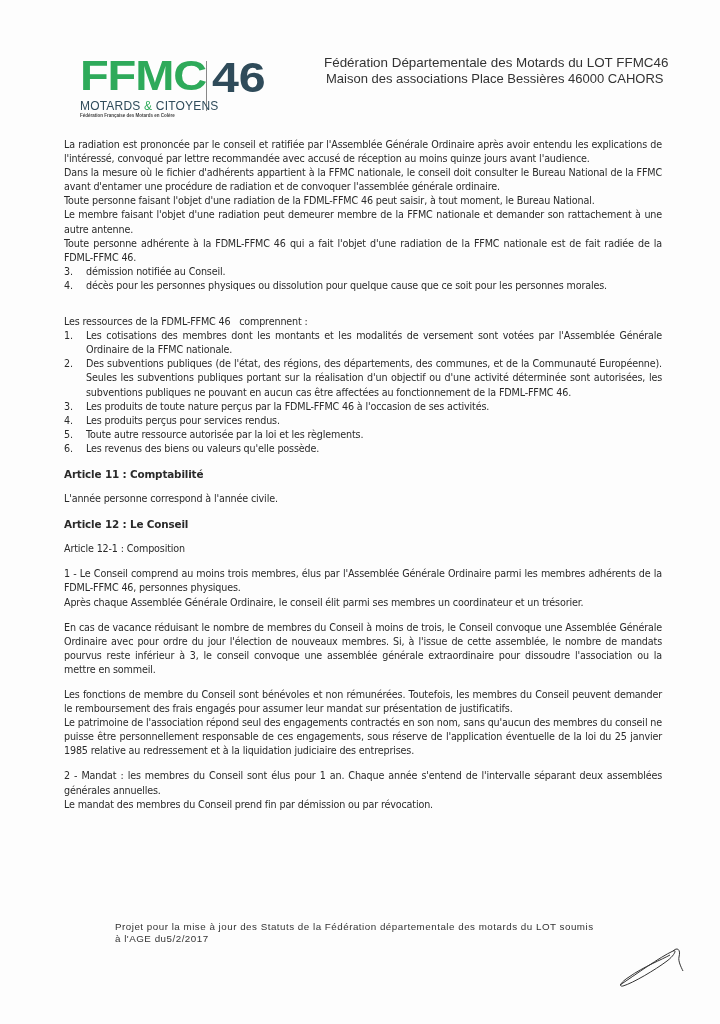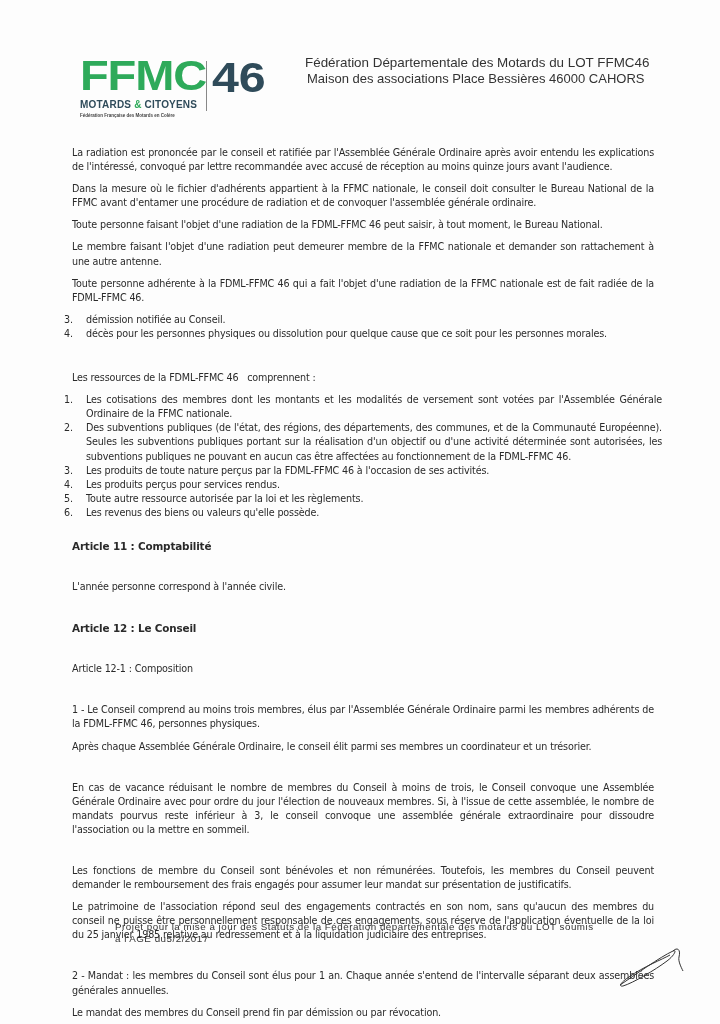--- a/index.html
+++ b/index.html
@@ -16,42 +16,42 @@
   }
   .logo-sep { position: absolute; left: 126px; top: 4px; width: 1px; height: 50px; background: #888; }
   .logo-46 {
     position: absolute; left: 132px; top: 2px;
     font-family: "Liberation Sans", sans-serif; font-weight: bold;
     font-size: 42px; line-height: 38px; color: #2f4b5a;
     transform: scaleX(1.15); transform-origin: left bottom;
   }
   .logo-tag {
     position: absolute; left: 0; top: 42px;
-    font-family: "Liberation Sans", sans-serif; font-weight: bold; font-size: 10px;
+    font-family: "Liberation Sans", sans-serif; font-weight: normal; font-size: 12px;
     color: #2f4b5a; letter-spacing: 0.2px; white-space: nowrap;
   }
   .logo-tag .amp { color: #2eaa5a; }
   .logo-sub {
     position: absolute; left: 0; top: 56px;
     font-family: "Liberation Sans", sans-serif; font-weight: bold; font-size: 4.5px;
     color: #444; white-space: nowrap;
   }
   .header-text {
-    position: absolute; left: 305px; top: 55px;
+    position: absolute; left: 324px; top: 55px;
     font-family: "Liberation Sans", sans-serif; color: #333; white-space: nowrap;
   }
   .header-text .t1 { font-size: 13.4px; line-height: 16px; }
   .header-text .t2 { font-size: 13px; line-height: 15px; padding-left: 2px; }
 
   .content {
     position: absolute; left: 64px; top: 138px; width: 598px;
     font-family: "DejaVu Sans", sans-serif; font-size: 9.6px; line-height: 14.1px;
     color: #2a2a2a; letter-spacing: -0.15px;
   }
-  .content p { margin: 8px; }
+  .content p { margin: 0; }
   .just { text-align: justify; }
   .gap { height: 11px; }
   .art-title { font-weight: bold; font-size: 10.4px; margin: 0; }
   .ol-item { display: flex; }
   .ol-item .num { width: 22px; flex: none; }
   .ol-item .txt { flex: 1; text-align: justify; }
 
   .footer {
     position: absolute; left: 115px; top: 921px; width: 560px;
     font-family: "Liberation Sans", sans-serif; font-size: 9.8px; line-height: 12px;

